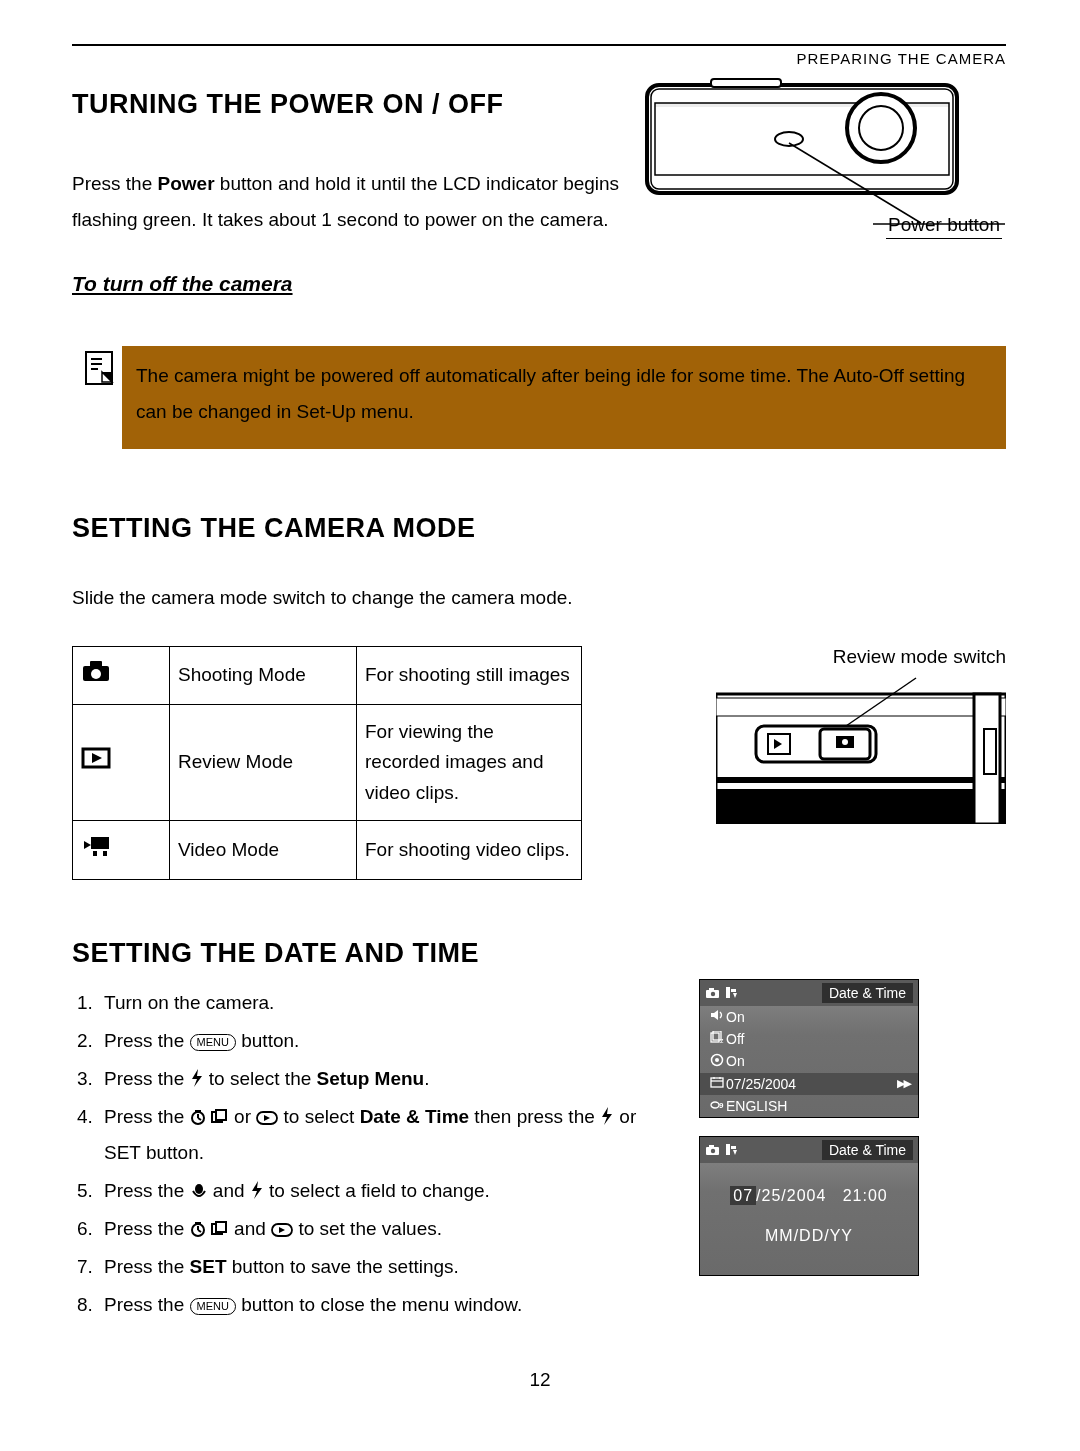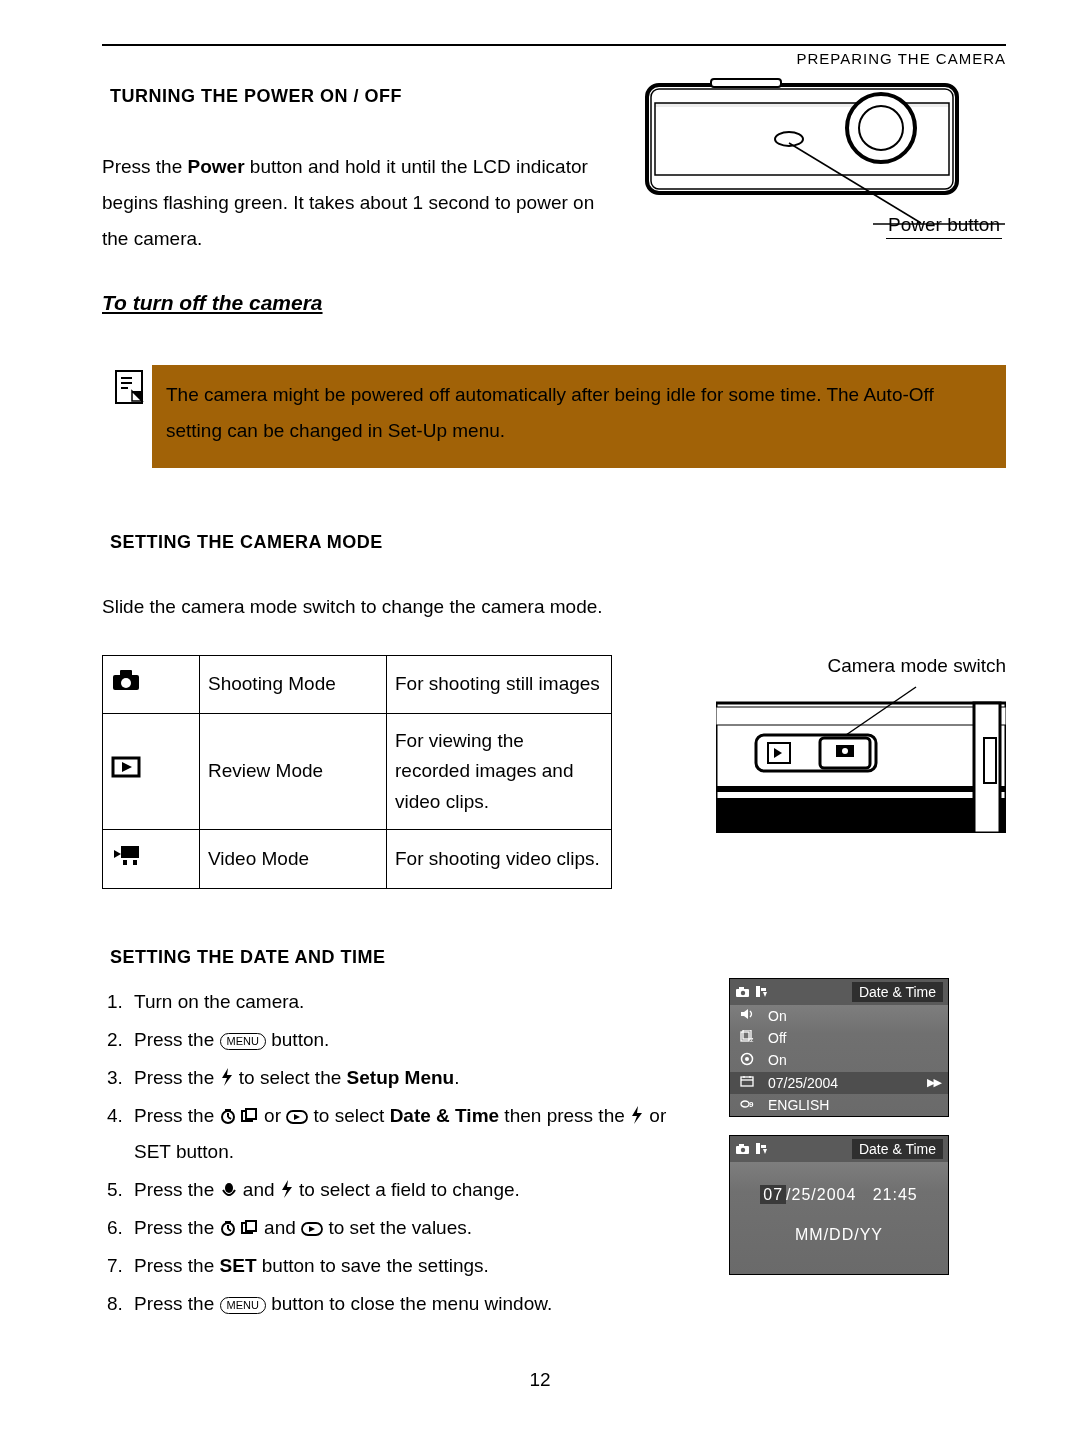--- a/index.html
+++ b/index.html
@@ -7,38 +7,38 @@
     padding: 0;
     font-family: Arial, Helvetica, sans-serif;
     color: #000;
     background: #fff;
   }
   .page {
     width: 1080px;
     height: 1451px;
     position: relative;
     box-sizing: border-box;
-    padding: 44px 74px 0 102px;
+    padding: 44px 74px 0 72px;
   }
   .top-rule-wrap {
     border-top: 2px solid #000;
     margin-bottom: 4px;
   }
   .header-label {
     text-align: right;
     font-size: 15px;
     letter-spacing: 1px;
     margin-top: 4px;
     margin-bottom: 6px;
   }
   h2.section {
-    font-size: 18px;
+    font-size: 27px;
     font-weight: bold;
     letter-spacing: 0.5px;
-    margin: 6px 0 10px 8px;
+    margin: 6px 0 10px 0;
   }
   .row1 {
     display: flex;
     align-items: flex-start;
   }
   .col-left {
     flex: 1;
     font-size: 19px;
     line-height: 1.9;
   }
@@ -154,21 +154,20 @@
     padding: 2px 7px;
     font-size: 14px;
   }
   .screen-body {
     padding: 0;
   }
   .setup-row {
     display: flex;
     align-items: center;
     padding: 3px 8px;
-    gap: 12px;
   }
   .setup-row .ric { width: 18px; text-align:center; font-size:13px;}
   .setup-row.sel { background: #4e4e4e; }
   .setup-row .arrow-rt { margin-left:auto; font-size:11px; letter-spacing:-2px;}
   .screen2-body {
     text-align: center;
     padding: 24px 0 30px 0;
   }
   .date-line { font-size: 16px; letter-spacing: 1px;}
   .date-line .hl { background:#3a3a3a; padding:1px 3px;}
@@ -275,21 +274,21 @@
                 <rect x="22" y="18" width="4" height="5" fill="#000"></rect>
               </svg>
         </td>
         <td class="name-cell">Video Mode</td>
         <td>For shooting video clips.</td>
       </tr>
     </tbody>
       </table>
 
     <div class="mode-switch-wrap">
-      <div class="mode-switch-label">Camera mode switch</div>
+      <div class="mode-switch-label">Review mode switch</div>
       <svg class="mode-switch-svg" viewBox="0 0 290 150">
         <rect x="0" y="20" width="290" height="100" fill="#fff" stroke="#000" stroke-width="3"></rect>
         <rect x="0" y="24" width="290" height="18" fill="#fff" stroke="#000" stroke-width="1"></rect>
         <rect x="0" y="115" width="290" height="35" fill="#000"></rect>
         <rect x="0" y="103" width="290" height="6" fill="#000"></rect>
 
         <rect x="40" y="52" width="120" height="36" rx="8" fill="#fff" stroke="#000" stroke-width="3"></rect>
         <rect x="52" y="60" width="22" height="20" fill="#fff" stroke="#000" stroke-width="2"></rect>
         <polygon points="58,65 58,75 66,70" fill="#000"></polygon>
         <rect x="104" y="55" width="50" height="30" rx="4" fill="#fff" stroke="#000" stroke-width="3"></rect>
@@ -465,21 +464,21 @@
             <svg width="14" height="13" viewBox="0 0 14 13">
                 <rect x="2" y="1" width="4" height="11" fill="#fff"></rect>
                 <rect x="7" y="3" width="5" height="3" fill="#fff"></rect>
                 <polygon points="9,7 13,7 11,12" fill="#fff"></polygon>
               </svg>
           </div>
           <div class="title">Date &amp; Time</div>
         </div>
         <div class="screen2-body">
           <div class="date-line">
-            <span class="hl">07</span><span>/25/2004</span>&nbsp;&nbsp;&nbsp;<span>21:45</span>
+            <span class="hl">07</span><span>/25/2004</span>&nbsp;&nbsp;&nbsp;<span>21:00</span>
           </div>
           <div class="fmt-line">MM/DD/YY</div>
         </div>
       </div>
     </div>
   </div>
 
   <div class="page-num">12</div>
 </div>
 

